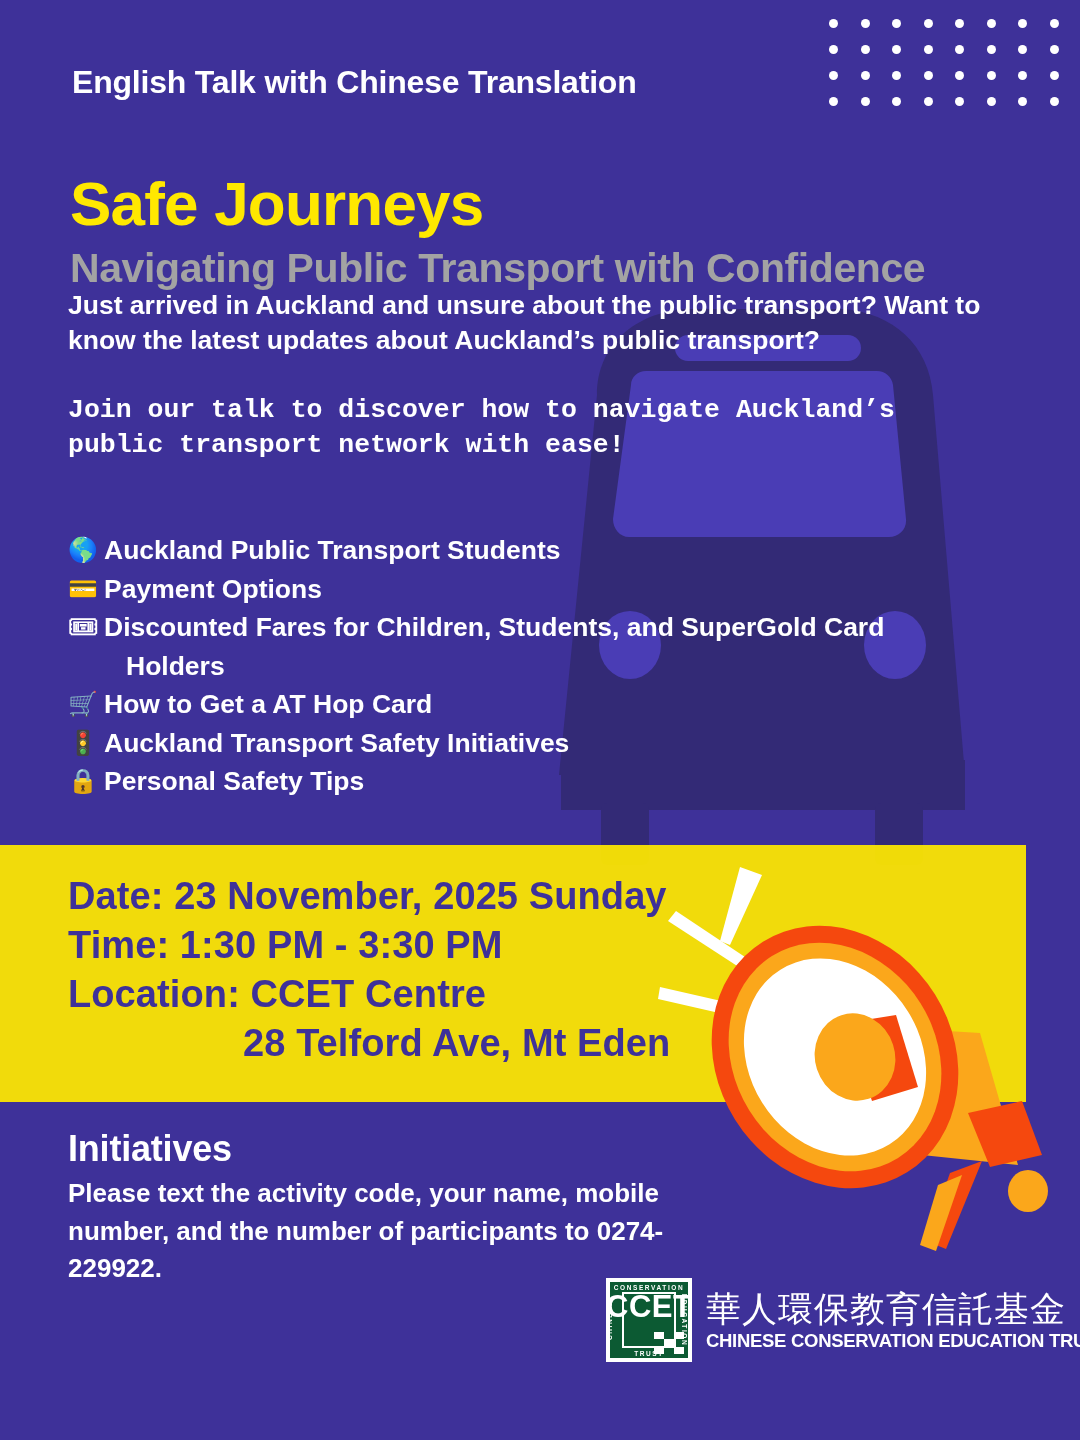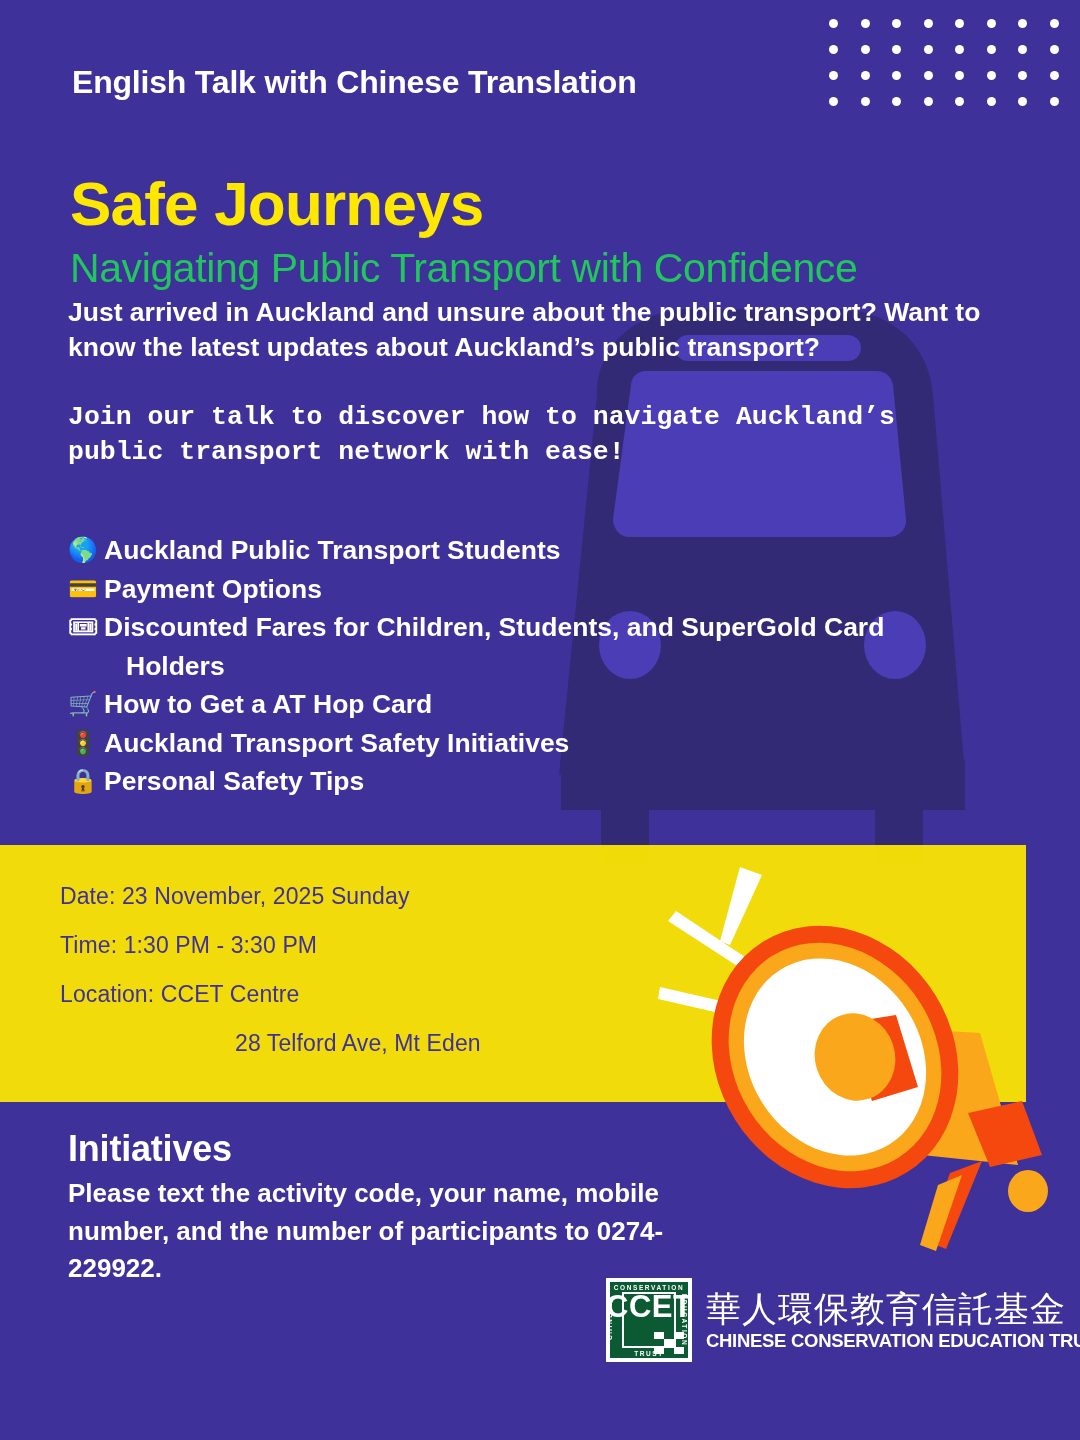--- a/index.html
+++ b/index.html
@@ -58,28 +58,28 @@
     left: 0;
     top: 845px;
     width: 1026px;
     height: 257px;
     background: #FFE800;
     opacity: 0.93;
     z-index: 2;
   }
   .band-text {
     position: absolute;
-    left: 60px;
+    left: 68px;
     top: 872px;
     width: 700px;
     z-index: 4;
     color: #3E3199;
-    font-size: 23px;
+    font-size: 38px;
     line-height: 49px;
-    font-weight: 400;
+    font-weight: 700;
     letter-spacing: 0.1px;
   }
   .band-text .indent {
     display: block;
     padding-left: 175px;
   }
 
   
   .megaphone {
     position: absolute;
@@ -109,43 +109,43 @@
     font-size: 62px;
     font-weight: bold;
     letter-spacing: -0.8px;
     line-height: 72px;
     z-index: 5;
   }
   .subtitle {
     position: absolute;
     left: 70px;
     top: 209px;
-    color: #22c55e;
+    color: #a3a3a3;
     font-size: 41px;
-    font-weight: normal;
+    font-weight: bold;
     letter-spacing: -0.4px;
     line-height: 50px;
     z-index: 5;
     text-align: center;
   }
 
   
   .body-copy {
     position: absolute;
     left: 68px;
     top: 288px;
     width: 930px;
     color: #ffffff;
     font-size: 26.5px;
     font-weight: bold;
     line-height: 35px;
     z-index: 5;
   }
   .body-copy p {
-    margin: 7px 0 35px 0;
+    margin: 0 0 35px 0;
   }
   .body-copy p:last-child { margin-bottom: 0; font-family: Liberation Mono, monospace; }
 
   
   .topic-list {
     position: absolute;
     left: 68px;
     top: 531px;
     width: 960px;
     list-style: none;

